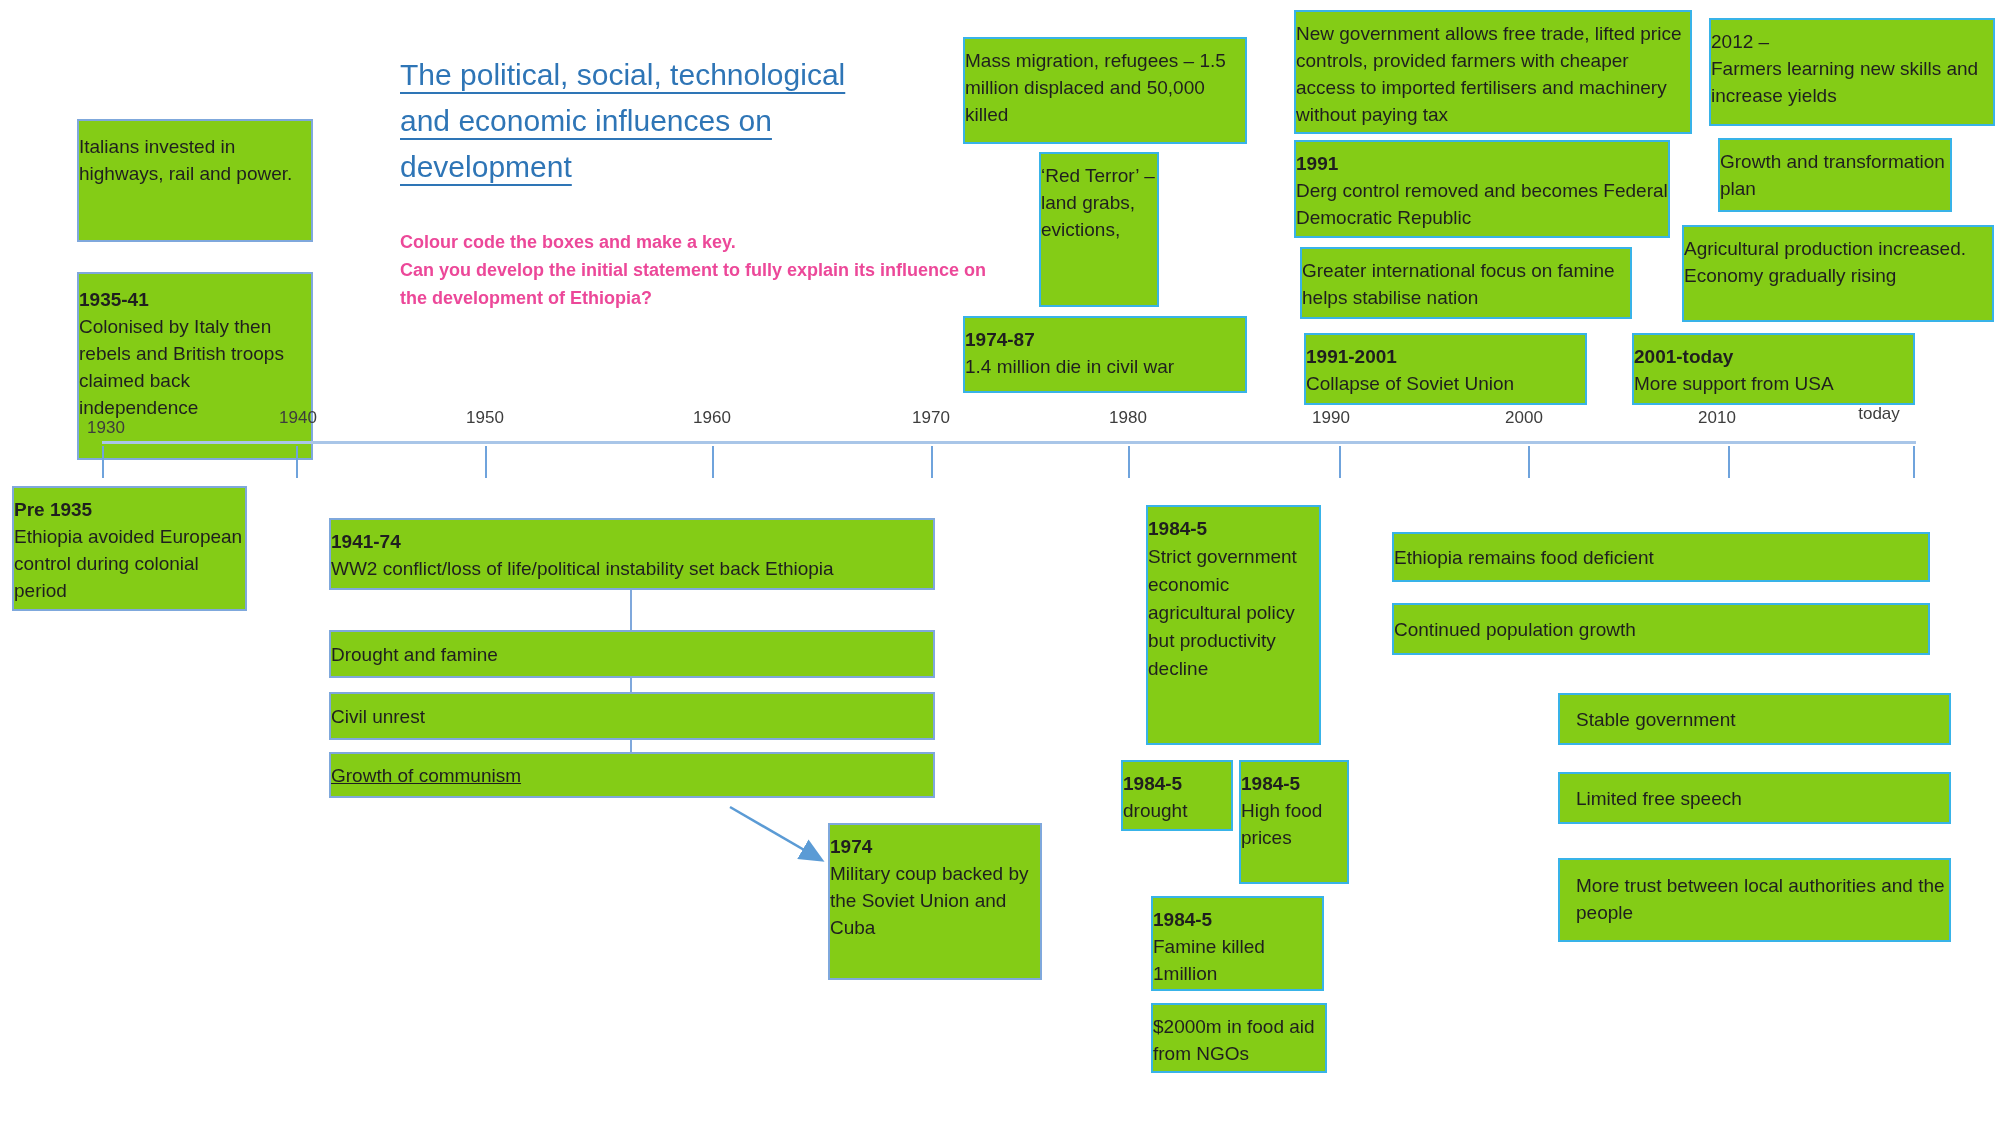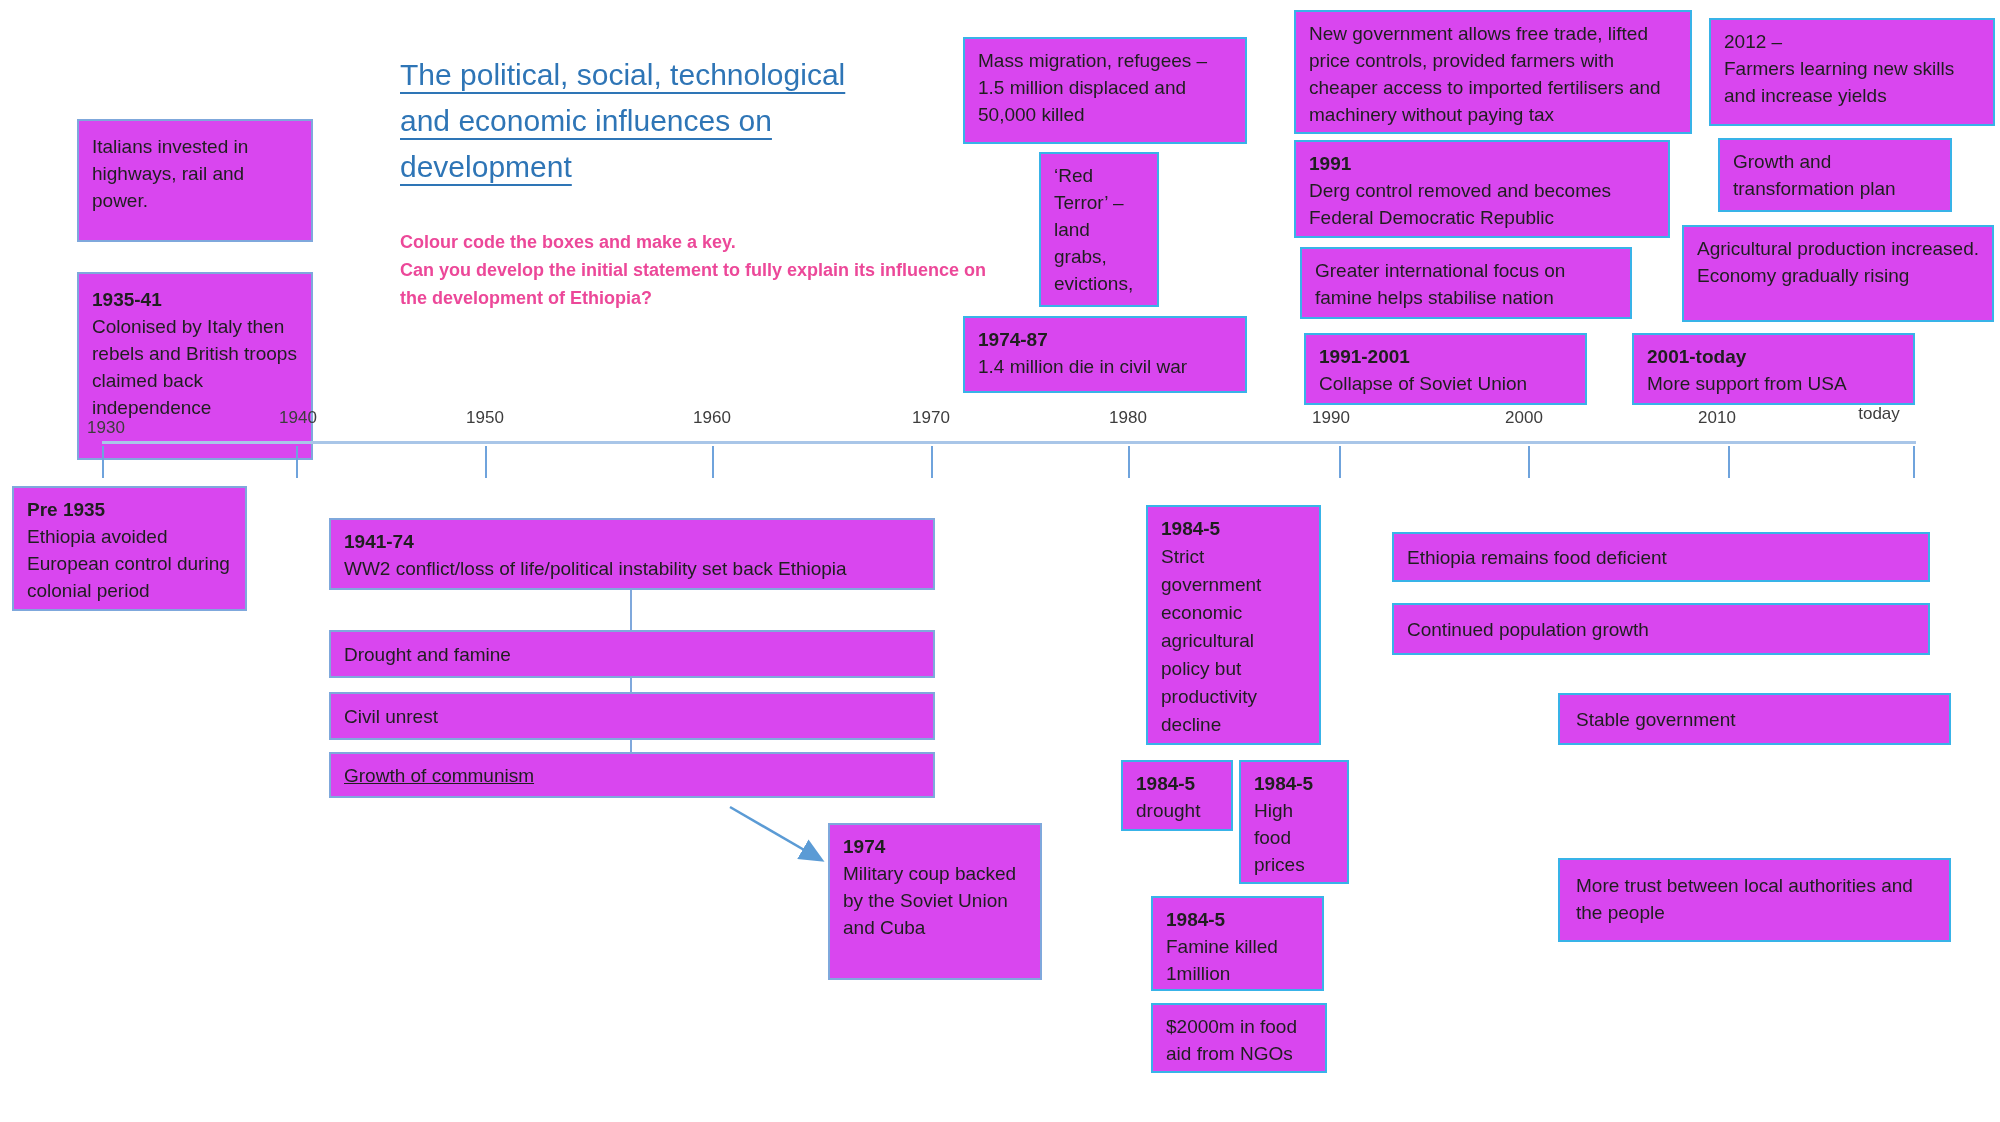--- a/index.html
+++ b/index.html
@@ -1,22 +1,22 @@
 <!DOCTYPE html>
 <html><head>
 <meta charset="utf-8">
 <style>
   html,body{margin:0;padding:0;background:#ffffff;}
   .canvas{
     position:relative;width:2000px;height:1122px;background:#ffffff;overflow:hidden;
     font-family:"Liberation Sans",sans-serif;color:#1f1f1f;
   }
   .tbox{
-    position:absolute;background:#d946ef;box-sizing:border-box;
-    padding:8px 13px;font-size:19px;line-height:27px;
+    position:absolute;background:#84cc16;box-sizing:border-box;
+    padding:8px 0;font-size:19px;line-height:27px;
   }
   .soft{border:2px solid #7FA8DC;}
   .cyan{border:2px solid #38B3E8;}
   .hd{font-weight:bold;display:block;}
   .body{display:block;}
   .title{
     position:absolute;left:400px;top:52px;width:575px;
     font-size:30px;line-height:46px;color:#2E75B6;
   }
   .title-line{
@@ -185,17 +185,20 @@
 
   <div class="tbox cyan" style="left:1392px;top:532px;width:538px;height:50px;padding-top:10px;">
     <span class="body">Ethiopia remains food deficient</span>
   </div>
   <div class="tbox cyan" style="left:1392px;top:603px;width:538px;height:52px;padding-top:11px;">
     <span class="body">Continued population growth</span>
   </div>
   <div class="tbox cyan" style="left:1558px;top:693px;width:393px;height:52px;padding-top:11px;padding-left:16px;">
     <span class="body">Stable government</span>
   </div>
+  <div class="tbox cyan" style="left:1558px;top:772px;width:393px;height:52px;padding-top:11px;padding-left:16px;">
+    <span class="body">Limited free speech</span>
+  </div>
   <div class="tbox cyan" style="left:1558px;top:858px;width:393px;height:84px;padding-top:12px;padding-left:16px;">
     <span class="body">More trust between local authorities and the people</span>
   </div>
 
 </div>
 
 </body></html>

